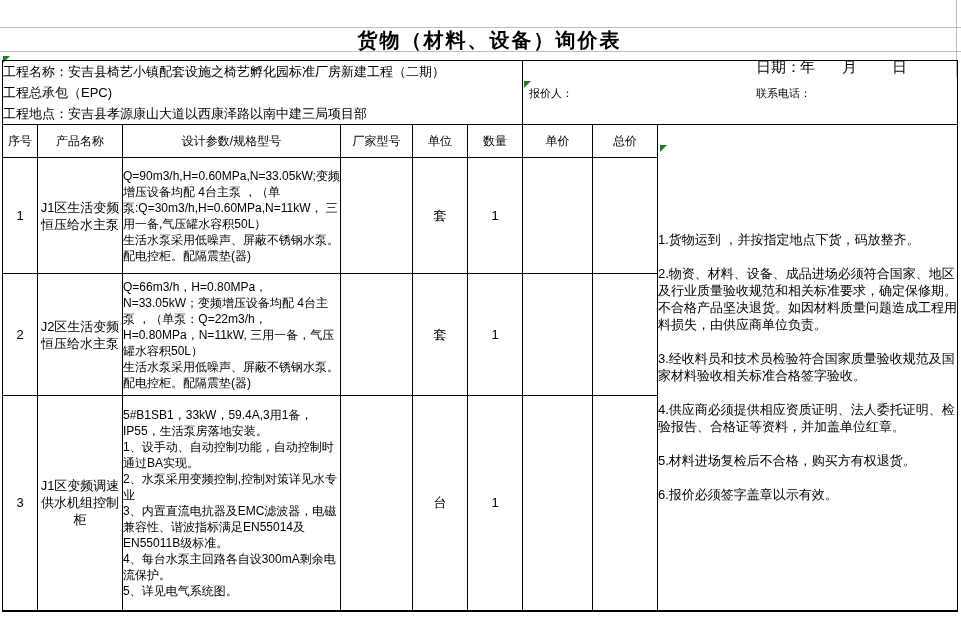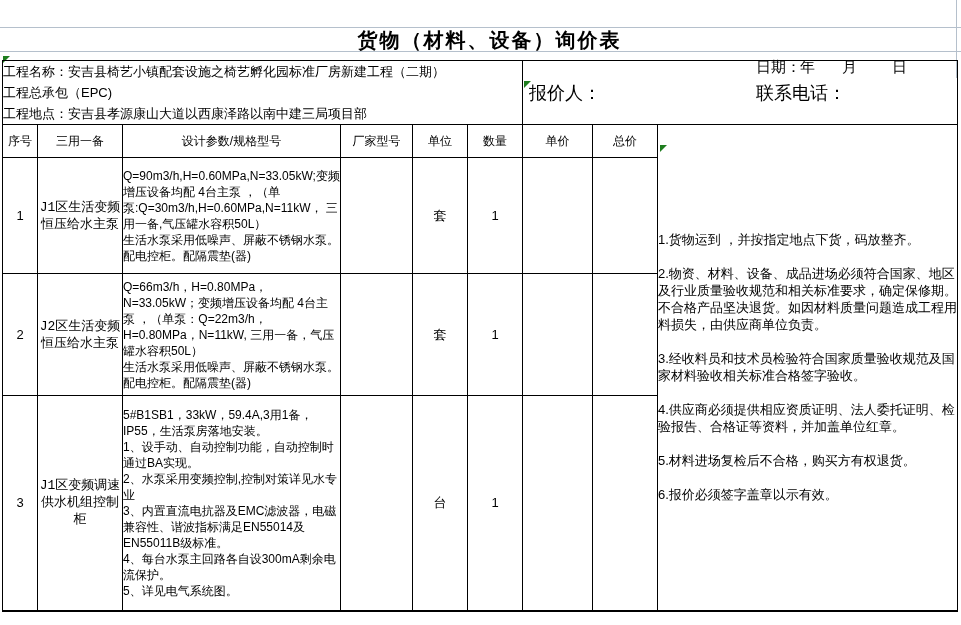--- a/index.html
+++ b/index.html
@@ -30,26 +30,26 @@
   table.main{
     position:absolute;left:2px;top:60px;width:955px;
     border-collapse:collapse;table-layout:fixed;
     border:1px solid #000;border-bottom:2px solid #000;
   }
   table.main td, table.main th{
     border:1px solid #000;padding:0;overflow:hidden;vertical-align:middle;
     box-sizing:border-box;
   }
   .cell-project{font-size:13px;line-height:21px;padding:1px 4px;text-align:left;}
-  .cell-quote{position:relative;font-size:18px;}
+  .cell-quote{position:relative;font-size:11px;}
   .cell-quote .q-label{position:absolute;left:6px;top:50%;transform:translateY(-50%);}
   .cell-quote .q-phone{position:absolute;left:233px;top:50%;transform:translateY(-50%);}
   th.col-h{font-weight:normal;font-size:12px;text-align:center;}
   .c-no,.c-unit,.c-qty{text-align:center;font-size:13px;}
-  .c-name{text-align:center;font-size:13px;line-height:17px;padding:0 3px;font-family:Liberation Mono, monospace;}
+  .c-name{text-align:center;font-size:13px;line-height:17px;padding:0 3px;}
   .c-spec{font-size:12px;line-height:16px;padding:2px 3px;white-space:pre-line;text-align:left;margin-left:37px;}
   .c-empty{background:#fff;}
   .c-notes{vertical-align:top;font-size:13px;line-height:17px;padding:9px 4px 0 6px;text-align:left;}
   .c-notes p{margin:16px 0 17px 0;}
 </style>
 </head>
 <body>
 
 <div class="gridline-h" style="top:27px"></div>
 <div class="gridline-h" style="top:51px"></div>
@@ -86,21 +86,21 @@
       <div>工程地点：安吉县孝源康山大道以西康泽路以南中建三局项目部</div>
     </td>
     <td class="cell-quote" colspan="3">
       <span class="q-label">报价人：</span>
       <span class="q-phone">联系电话：</span>
     </td>
   </tr>
 
   <tr style="height:33px">
     <th class="col-h">序号</th>
-    <th class="col-h">三用一备</th>
+    <th class="col-h">产品名称</th>
     <th class="col-h">设计参数/规格型号</th>
     <th class="col-h">厂家型号</th>
     <th class="col-h">单位</th>
     <th class="col-h">数量</th>
     <th class="col-h">单价</th>
     <th class="col-h">总价</th>
     <td class="c-notes" rowspan="4">
       <p>1.货物运到 ，并按指定地点下货，码放整齐。</p>
       <p>2.物资、材料、设备、成品进场必须符合国家、地区及行业质量验收规范和相关标准要求，确定保修期。不合格产品坚决退货。如因材料质量问题造成工程用料损失，由供应商单位负责。</p>
       <p>3.经收料员和技术员检验符合国家质量验收规范及国家材料验收相关标准合格签字验收。</p>

